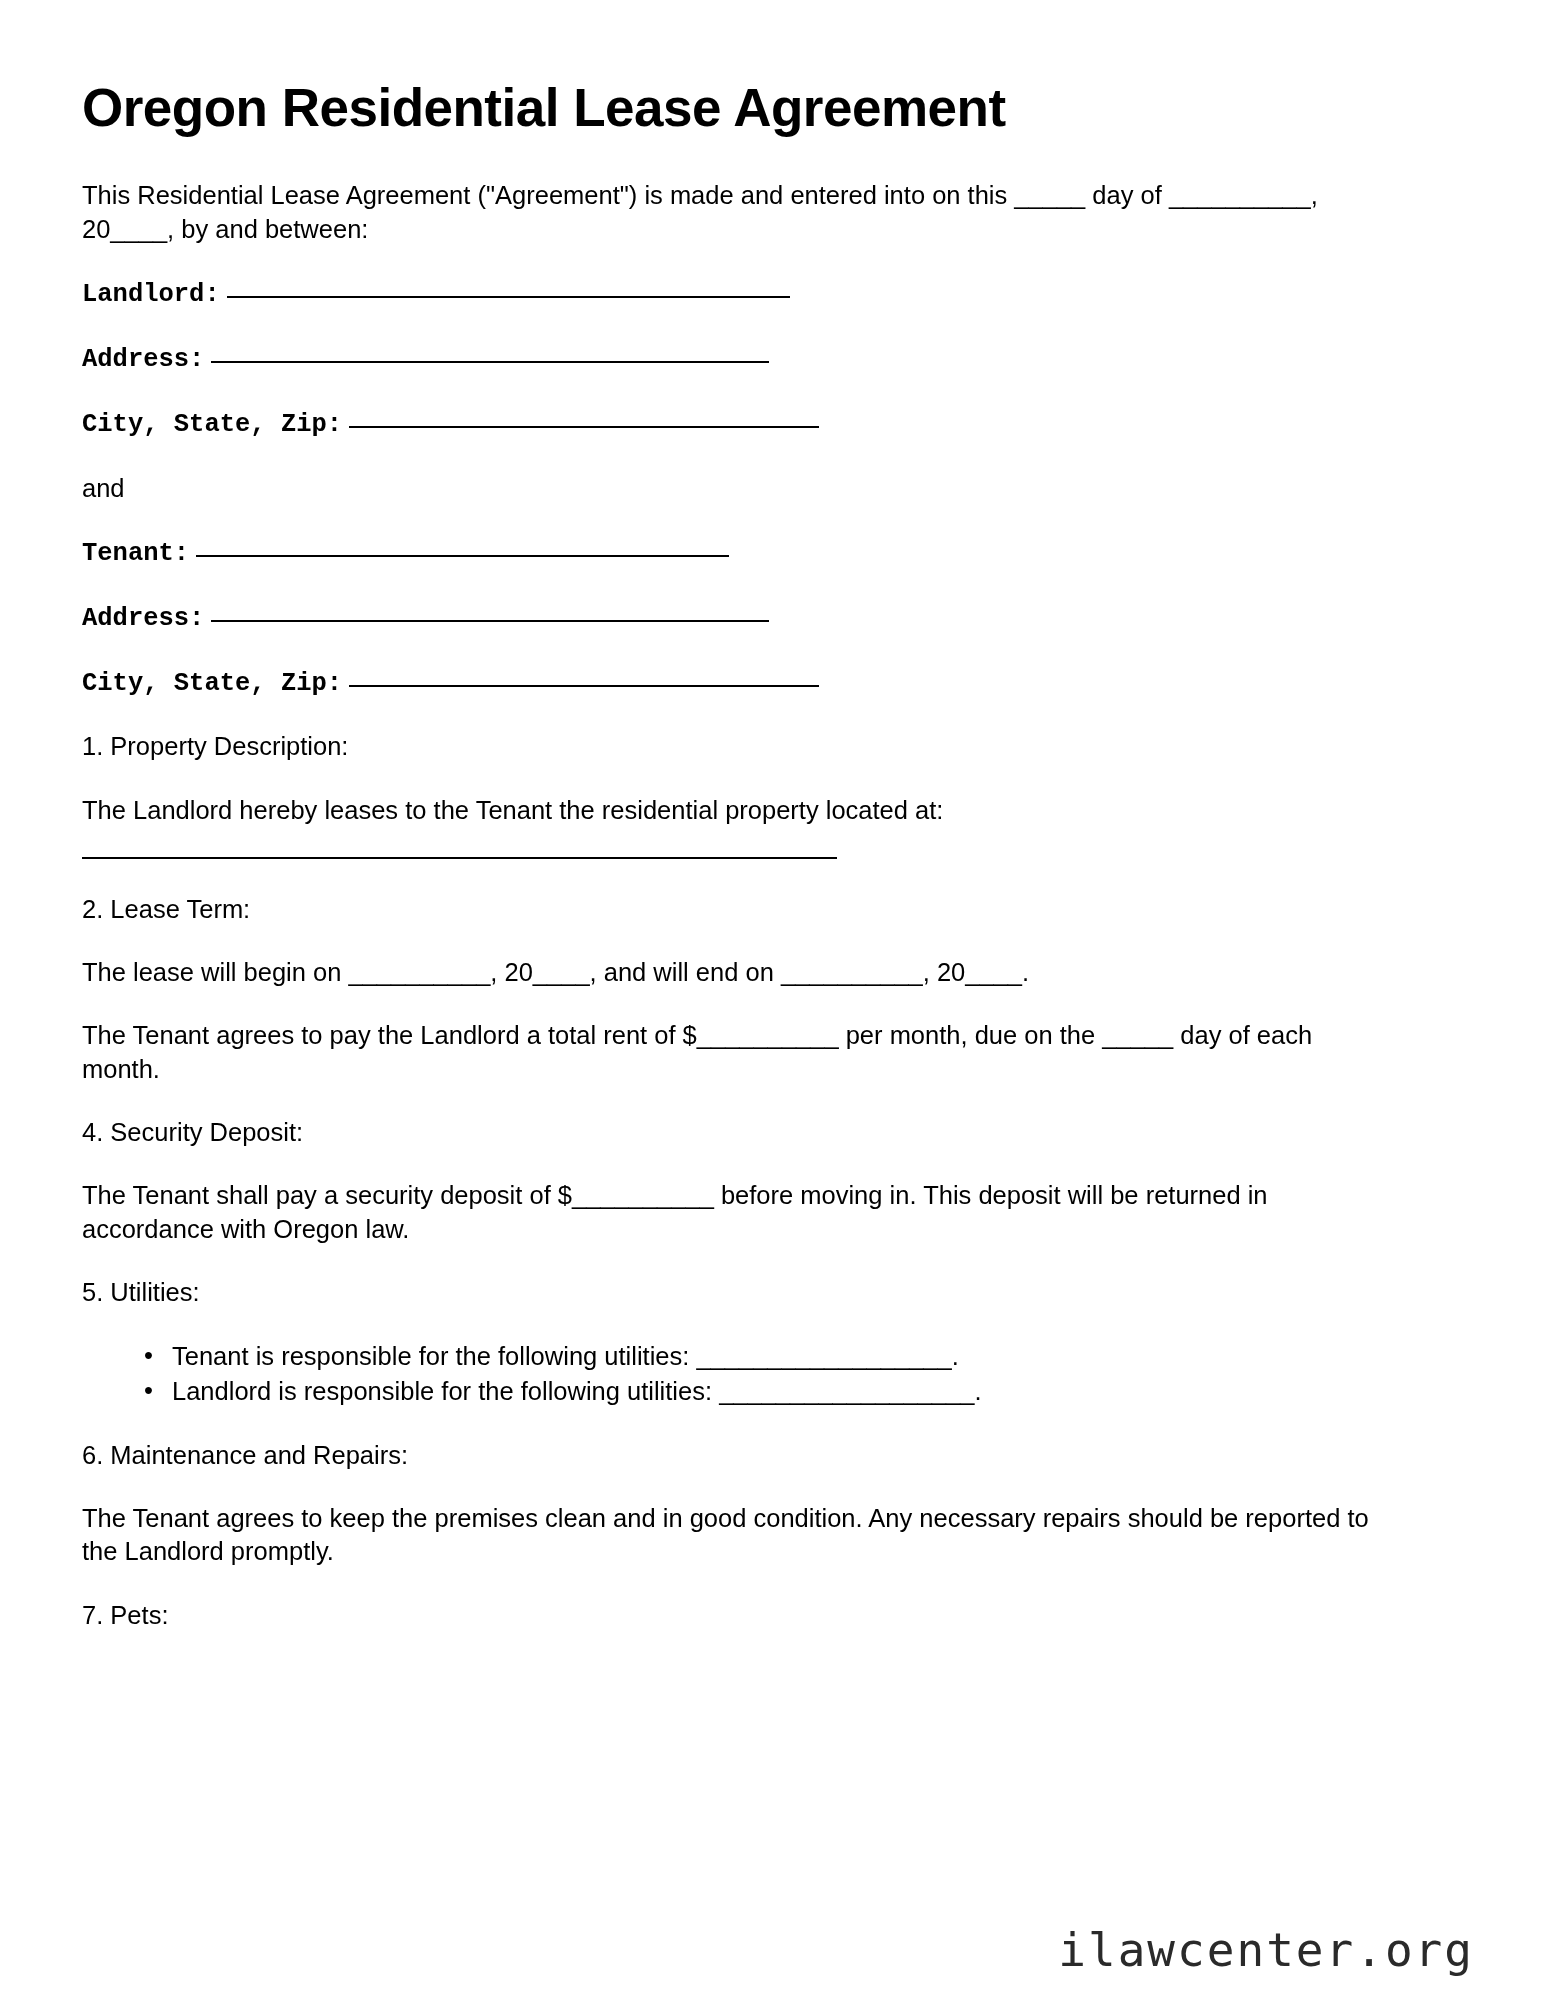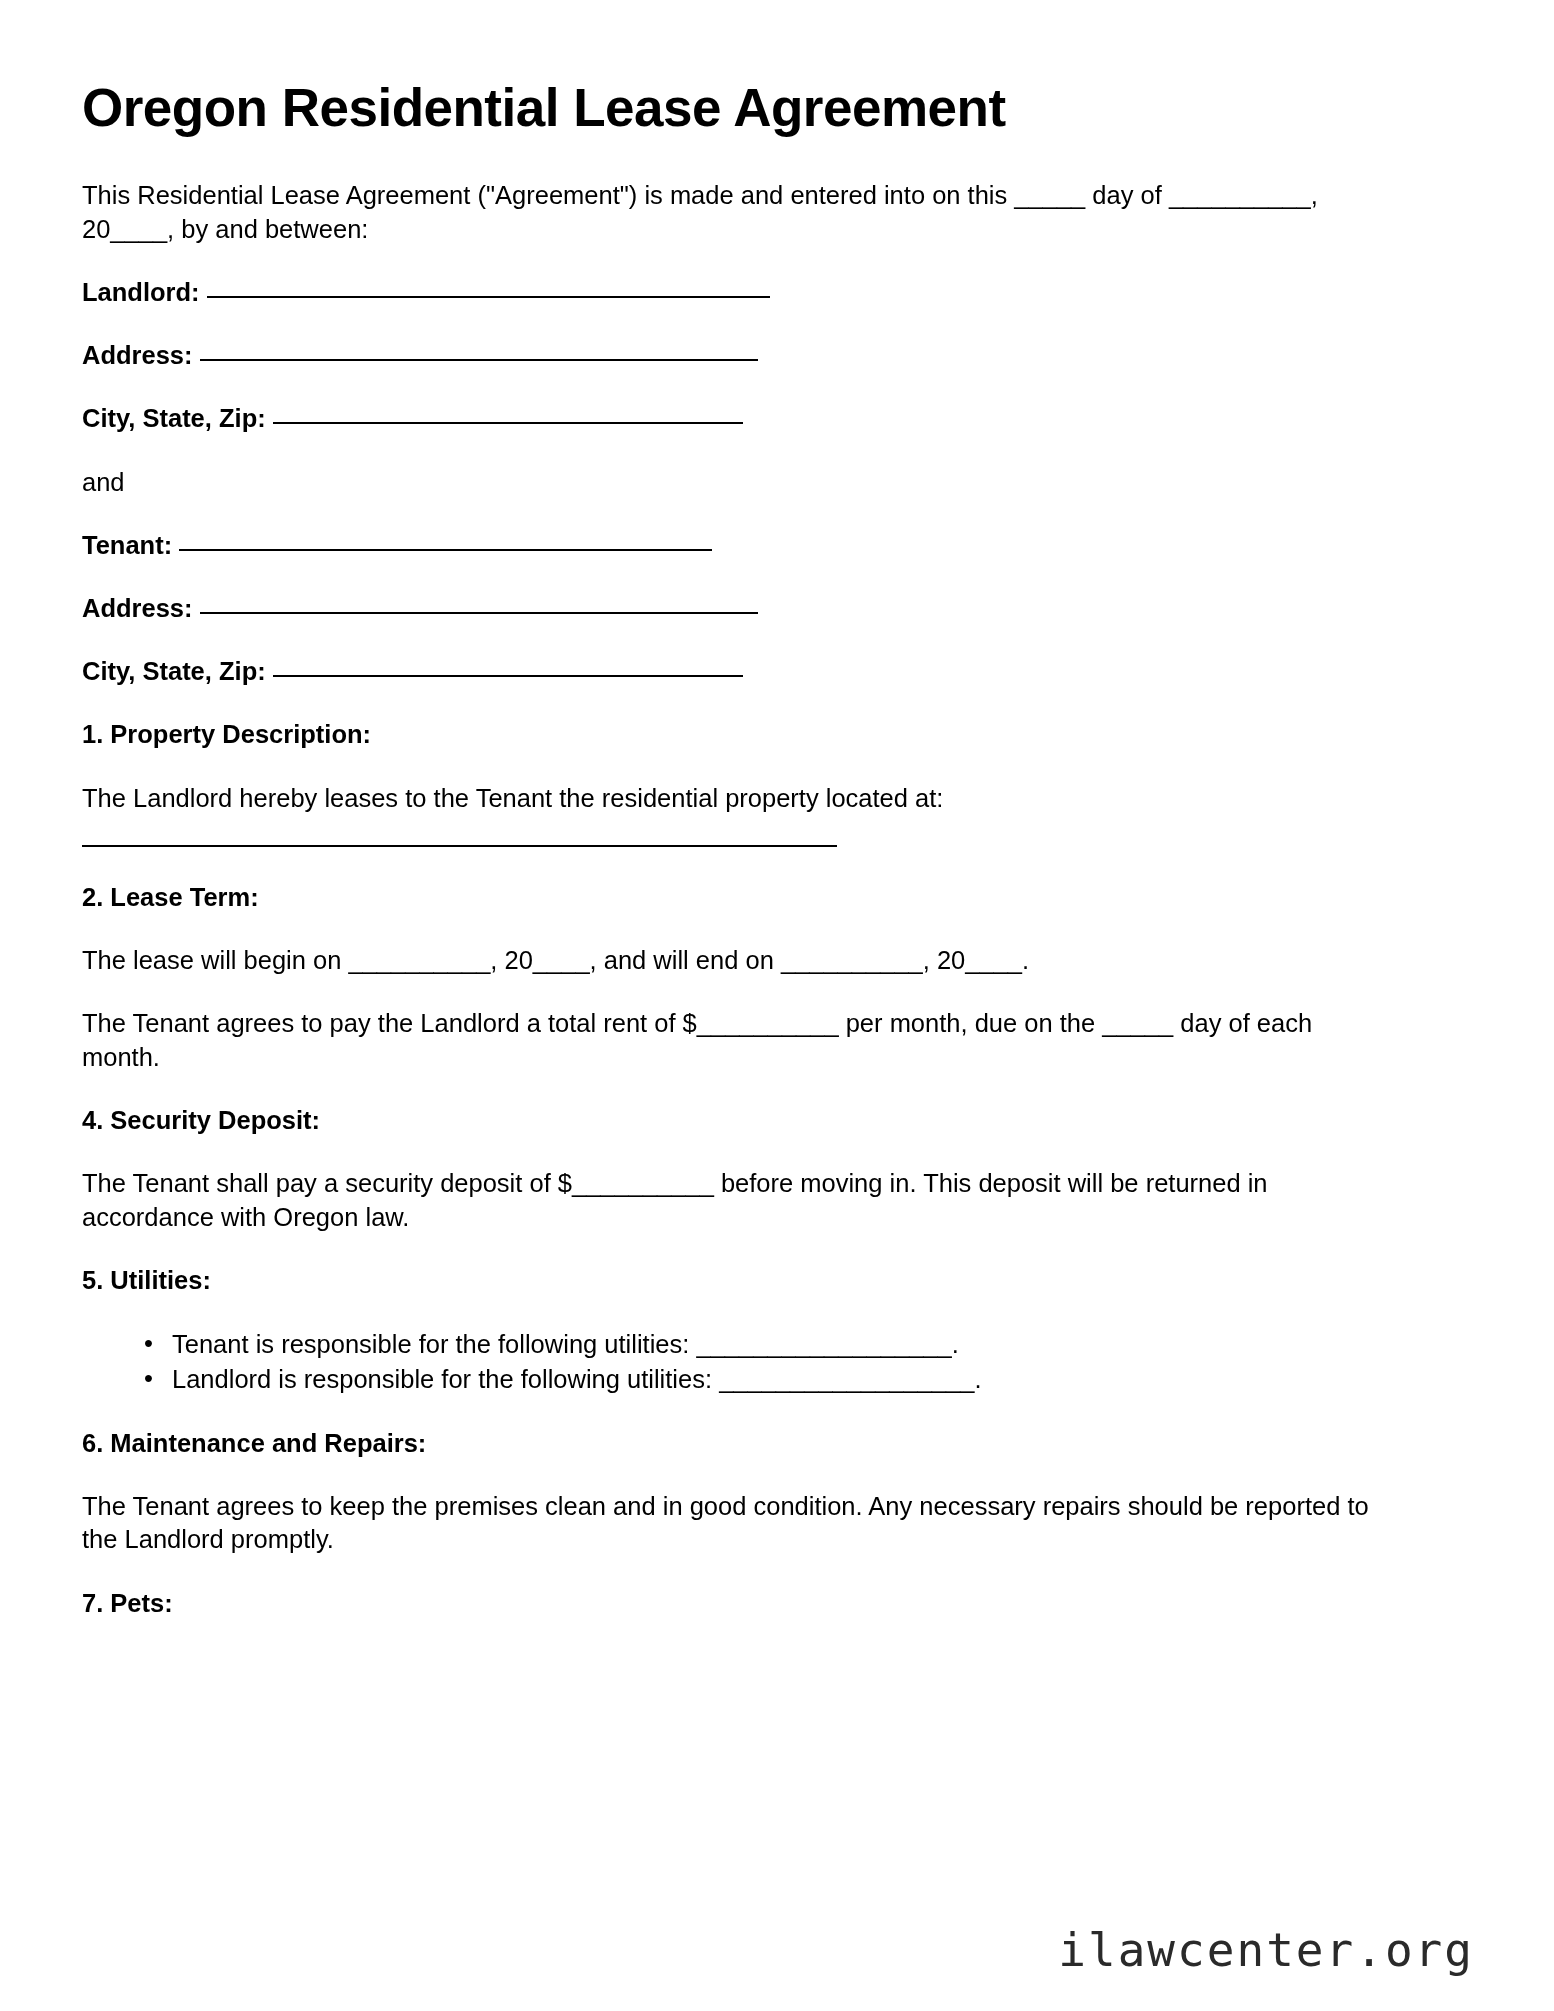--- a/index.html
+++ b/index.html
@@ -44,20 +44,21 @@
   }
 
   .field-row {
     font-size: 25.5px;
     line-height: 1.3;
     margin: 0 0 30px 0;
     white-space: nowrap;
   }
   .field-label {
     font-weight: bold;
+    font-family: Liberation Mono, monospace;
   }
   .rule {
     display: inline-block;
     border-bottom: 2.3px solid #000;
     vertical-align: baseline;
     position: relative;
     top: -3px;
     margin-left: 7px;
   }
   .rule-w1 { width: 563px; }   
@@ -66,21 +67,21 @@
   .rule-w4 { width: 533px; }   
 
   .plain-line {
     font-size: 25.5px;
     line-height: 1.31;
     margin: 0 0 30px 0;
   }
 
   h2.section-head {
     font-size: 25.5px;
-    font-weight: bold;
+    font-weight: normal;
     line-height: 1.3;
     margin: 0 0 30px 0;
   }
 
   .blank-long {
     border-bottom: 2.3px solid #000;
     width: 755px;
     height: 0;
     margin: 14px 0 34px 0;
   }

